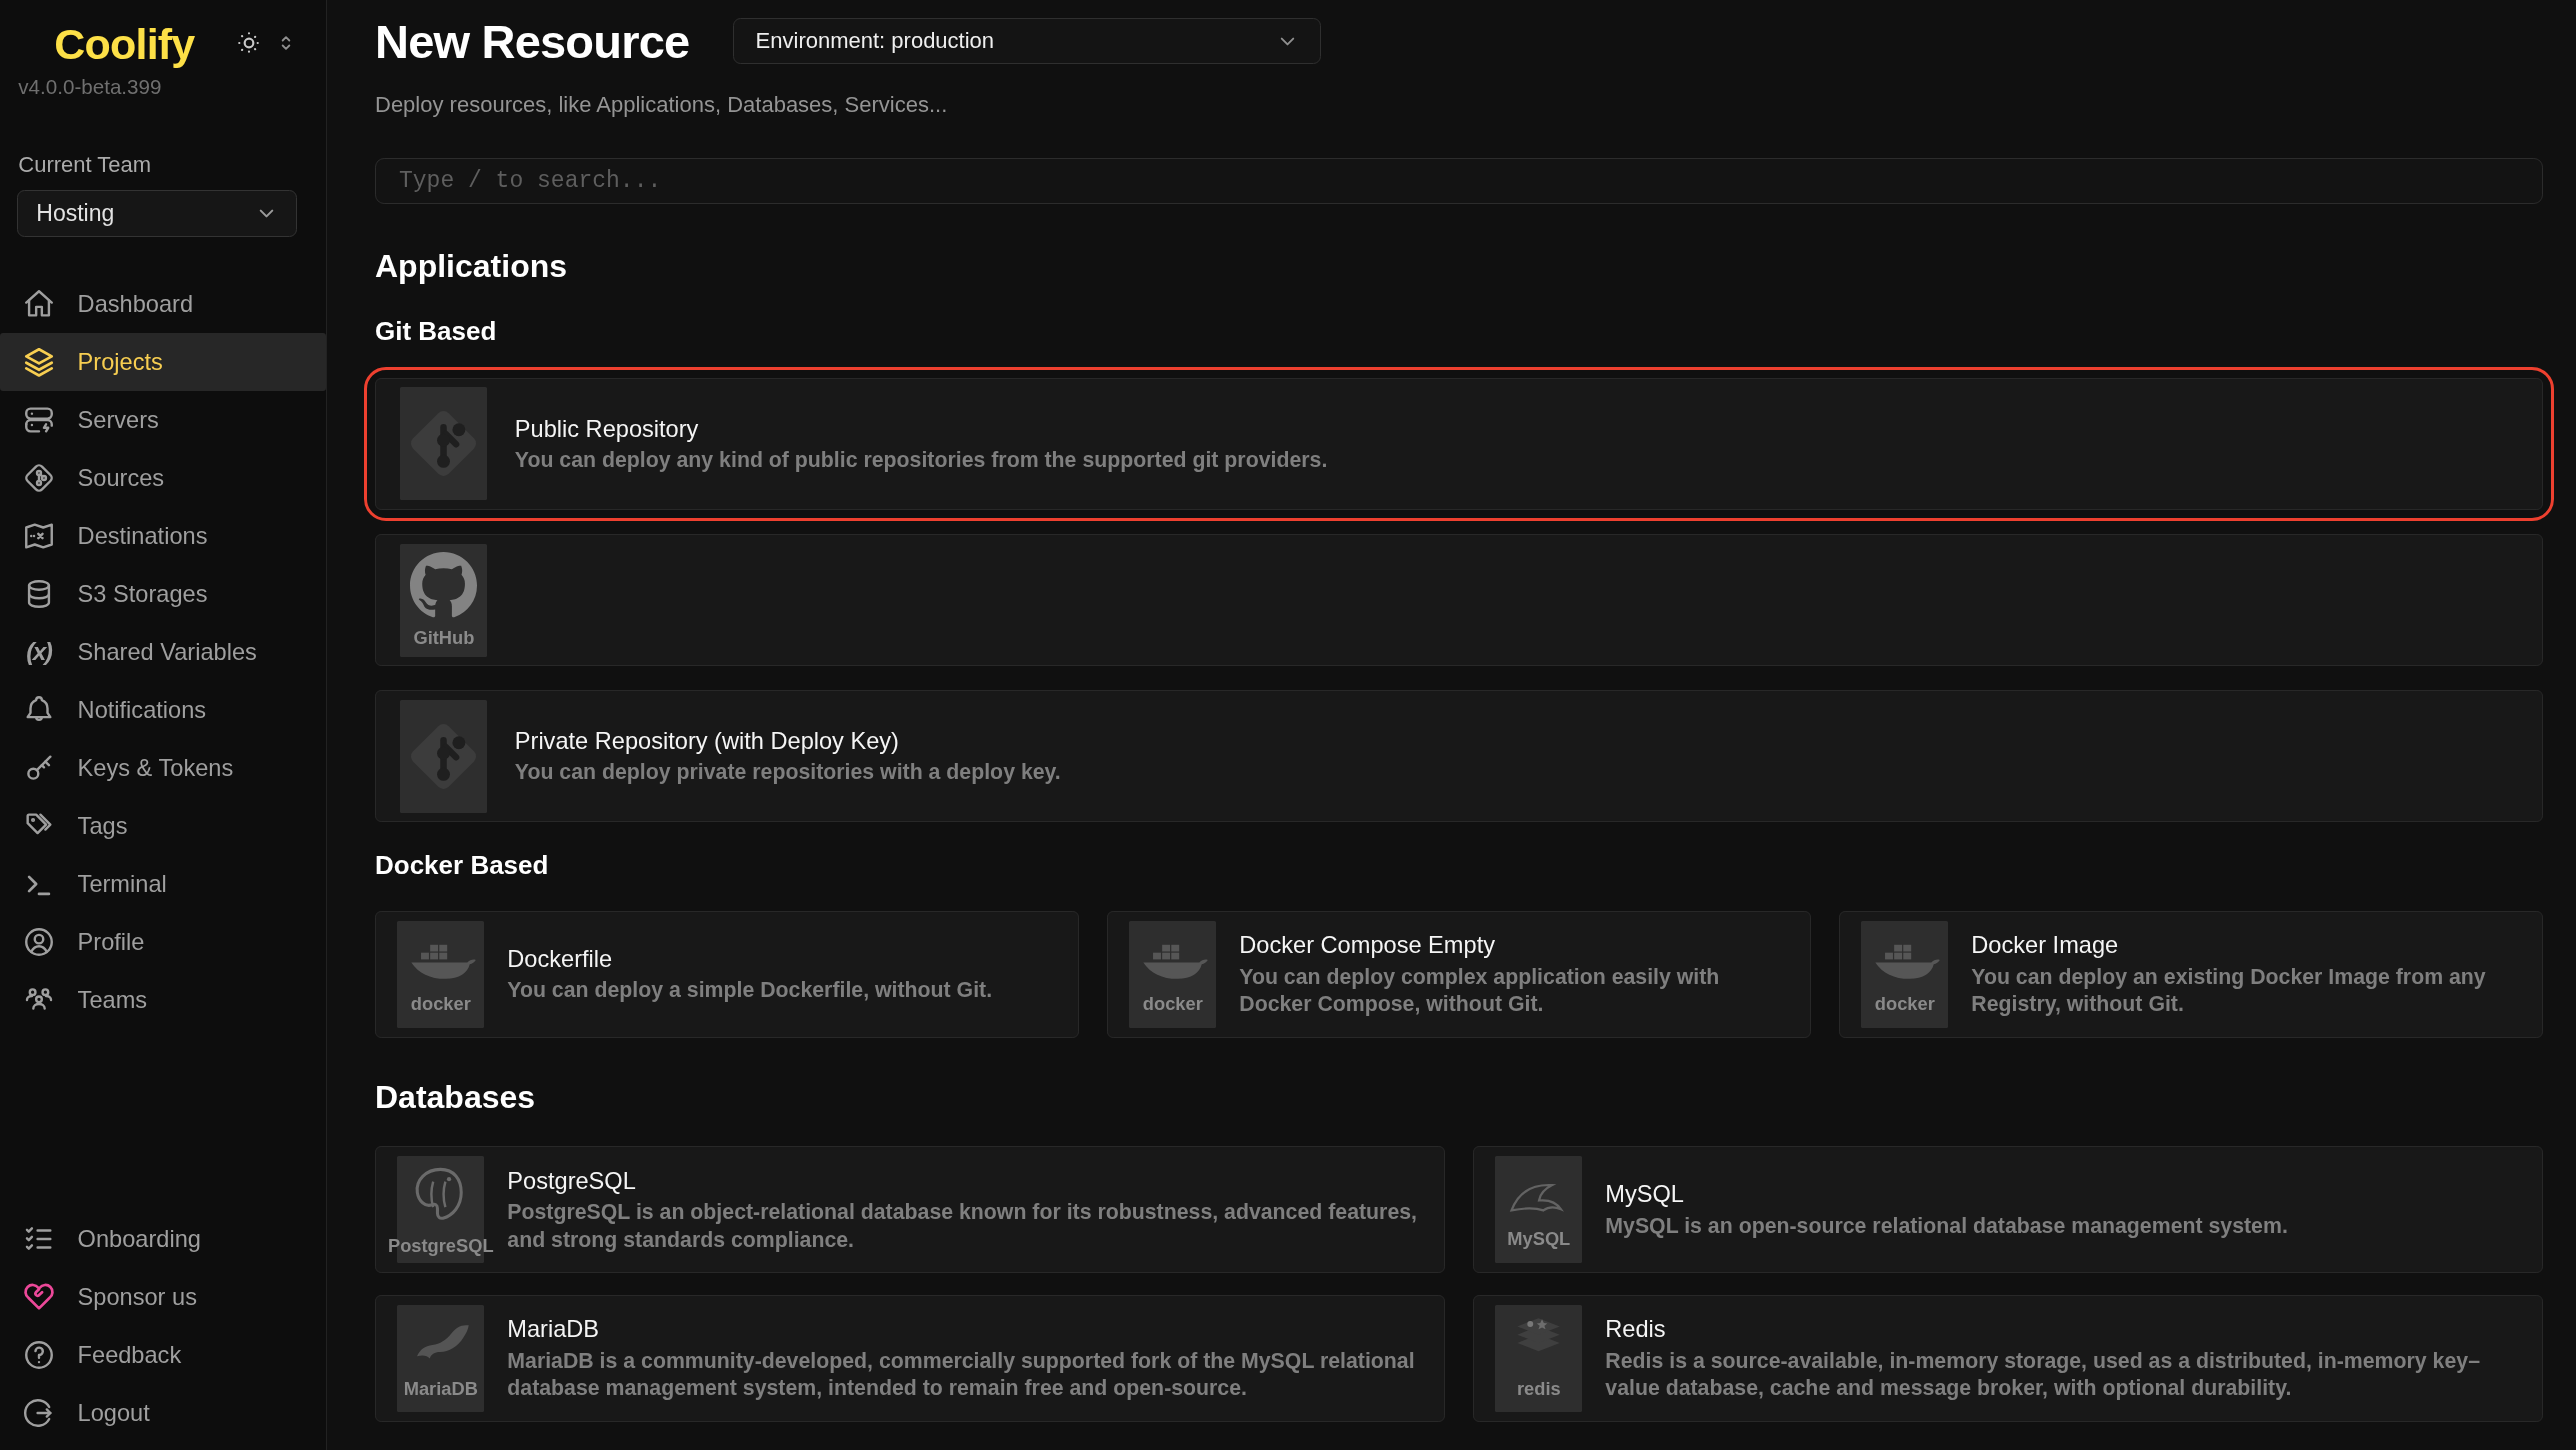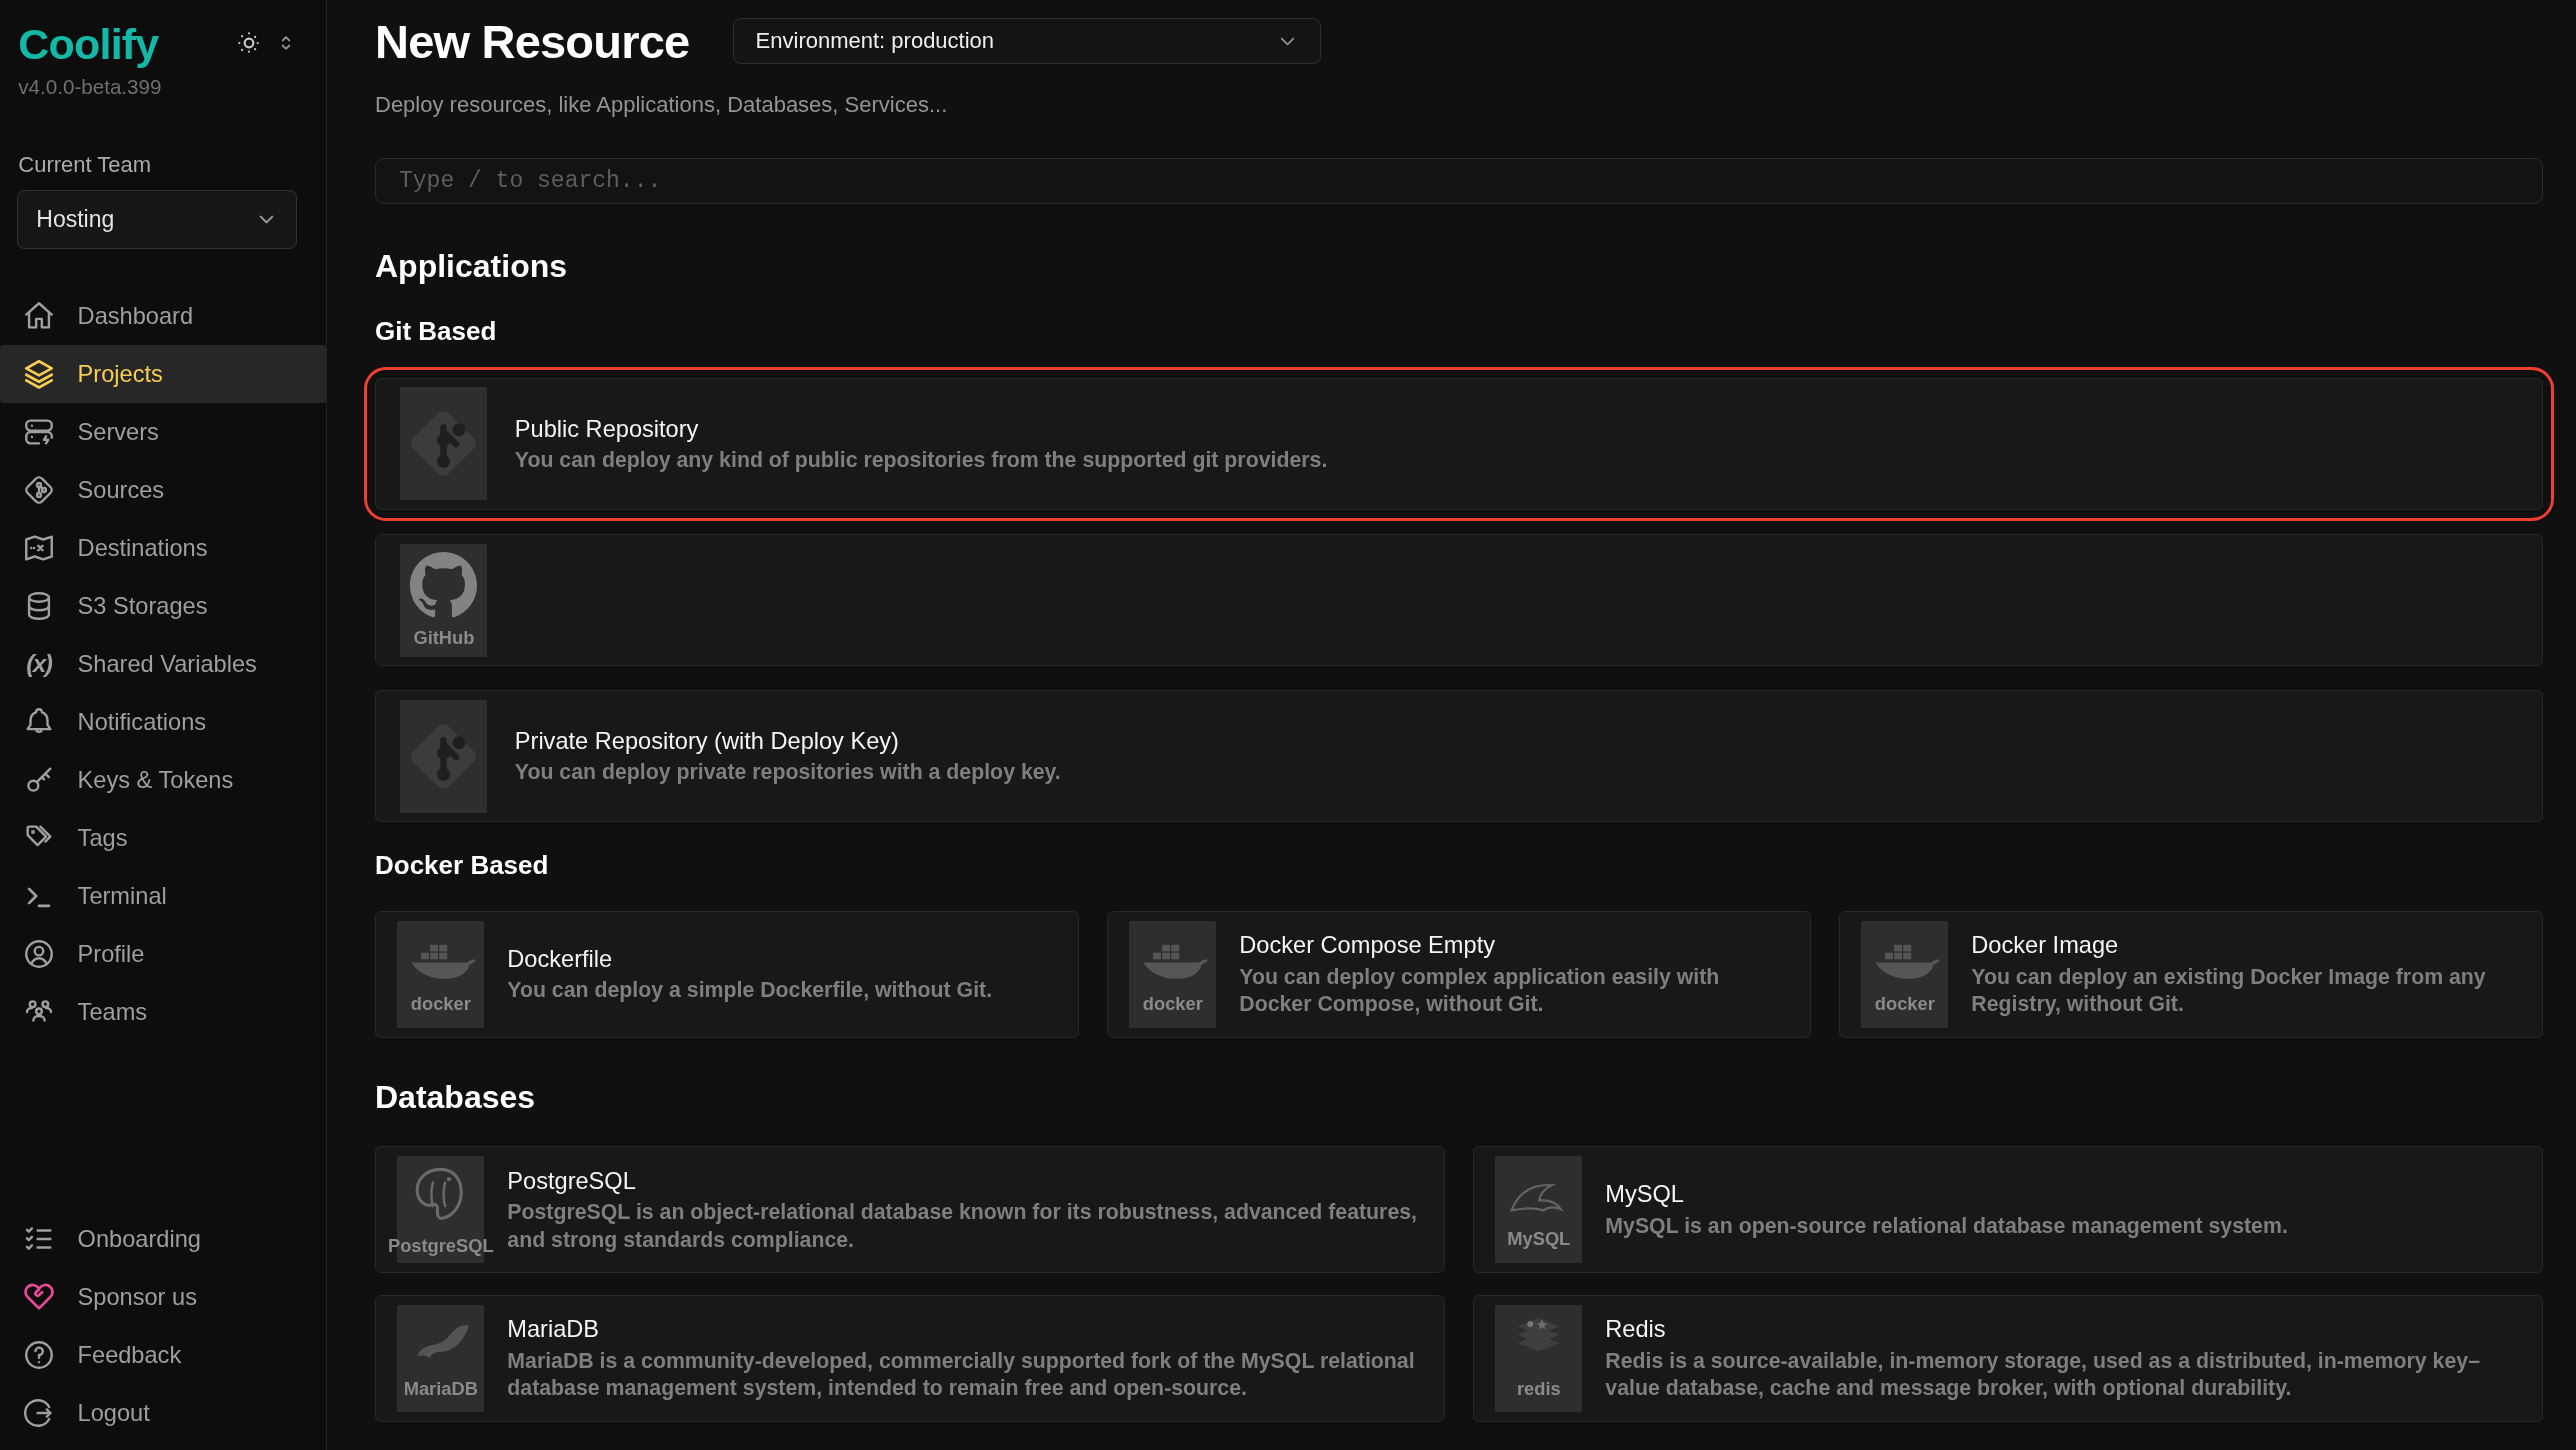--- a/index.html
+++ b/index.html
@@ -10,27 +10,27 @@
     color:#e8e8e8;
     position:relative;
   }
   
   .sidebar {
     position:absolute; left:0; top:0; bottom:0; width:327px;
     background:#0d0d0d; border-right:1.5px solid #222;
     padding:15.2px 0 0 0;
   }
   .brand-row { display:flex; align-items:flex-start; padding:4.6px 30.5px 0 18.3px; }
-  .brand { font-size:43px; font-weight:800; color:#14b8a6; letter-spacing:-0.8px; }
+  .brand { font-size:43px; font-weight:800; color:#fde047; letter-spacing:-0.8px;margin-left:36px; }
   .brand-icons { margin-left:auto; display:flex; align-items:center; gap:13.7px; margin-top:10.7px; }
   .icon-btn { color:#c9c9c9; display:inline-flex; }
   .version { font-size:20.6px; color:#6f6f6f; padding:6.1px 18.3px 0 18.3px; }
   .team-label { font-size:22px; color:#ababab; padding:53px 18.3px 0 18.3px; }
   .team-select {
-    margin:12.2px 17px 0 17px; height:59px; width:280px;
+    margin:12.2px 17px 0 17px; height:47px; width:280px;
     background:#161616; border:1.5px solid #333; border-radius:7.6px;
     display:flex; align-items:center; padding:0 18.3px;
     font-size:23px; color:#e3e3e3;
   }
   .team-select .chev { margin-left:auto; color:#9a9a9a; }
   .nav { margin-top:38px; }
   .nav-item {
     height:58px; display:flex; align-items:center; gap:21.3px;
     padding-left:21.3px; color:#9f9f9f; font-size:23.6px; cursor:pointer;
   }

